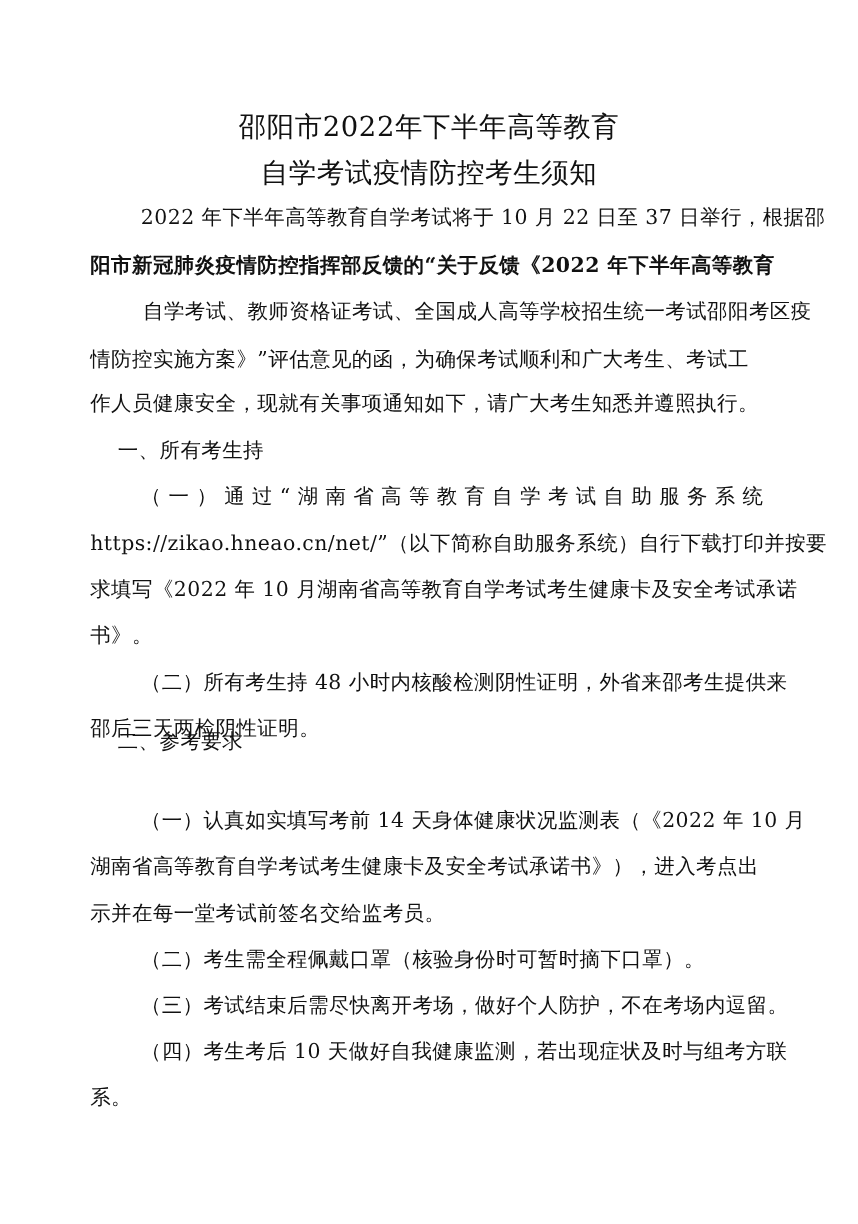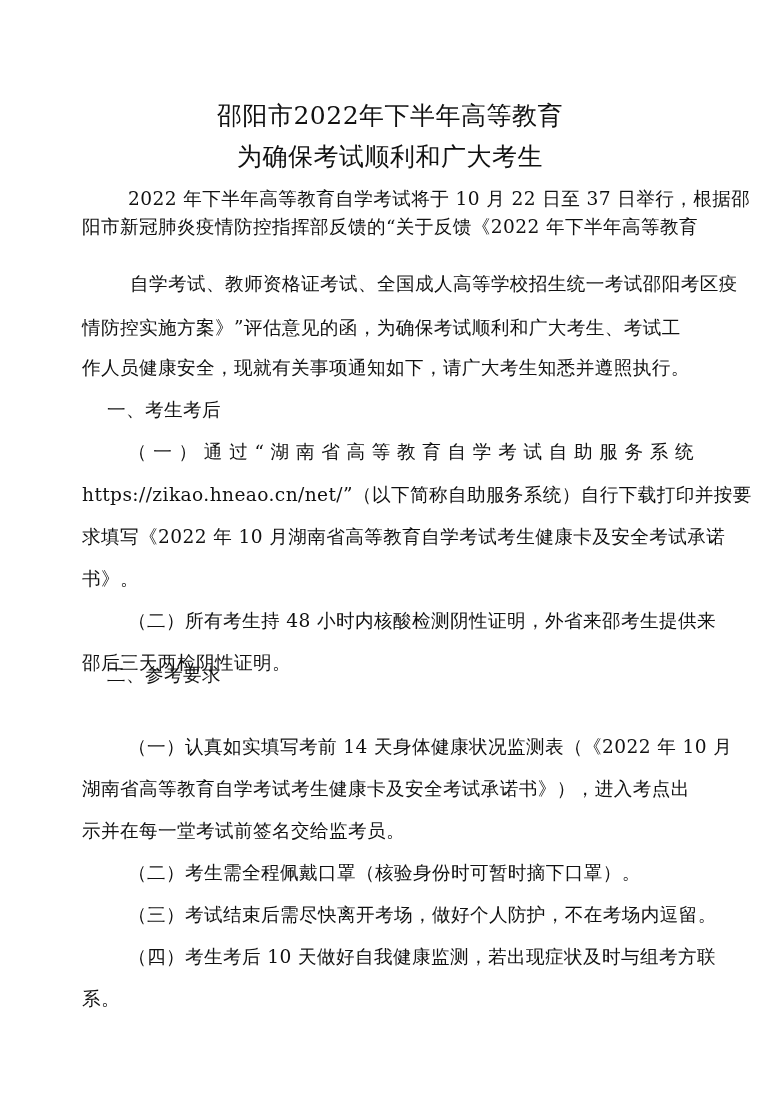--- a/index.html
+++ b/index.html
@@ -55,29 +55,29 @@
       letter-spacing: 0;
     }
     .line.spread span { display: inline-block; }
   </style>
 </head>
 <body>
 
 <div class="page">
 
   <div class="title t1">邵阳市2022年下半年高等教育</div>
-  <div class="title t2">为确保考试顺利和广大考生</div>
+  <div class="title t2">自学考试疫情防控考生须知</div>
 
   <div class="line indent" style="top:187px;">2022 年下半年高等教育自学考试将于 10 月 22 日至 37 日举行，根据邵</div>
-  <div class="line" style="top:215px;">阳市新冠肺炎疫情防控指挥部反馈的“关于反馈《2022 年下半年高等教育</div>
+  <div class="line" style="top:230px;font-weight:bold;">阳市新冠肺炎疫情防控指挥部反馈的“关于反馈《2022 年下半年高等教育</div>
   <div class="line" style="top:272px;margin-left:48px;">自学考试、教师资格证考试、全国成人高等学校招生统一考试邵阳考区疫</div>
   <div class="line" style="top:316px;">情防控实施方案》”评估意见的函，为确保考试顺利和广大考生、考试工</div>
   <div class="line" style="top:356px;">作人员健康安全，现就有关事项通知如下，请广大考生知悉并遵照执行。</div>
 
-  <div class="line heading" style="top:398px;">一、考生考后</div>
+  <div class="line heading" style="top:398px;">一、所有考生持</div>
 
   <div class="line spread" style="top:440px;">
     <span>（</span>
     <span>一</span>
     <span>）</span>
     <span>通</span>
     <span>过</span>
     <span>“</span>
     <span>湖</span>
     <span>南</span>

